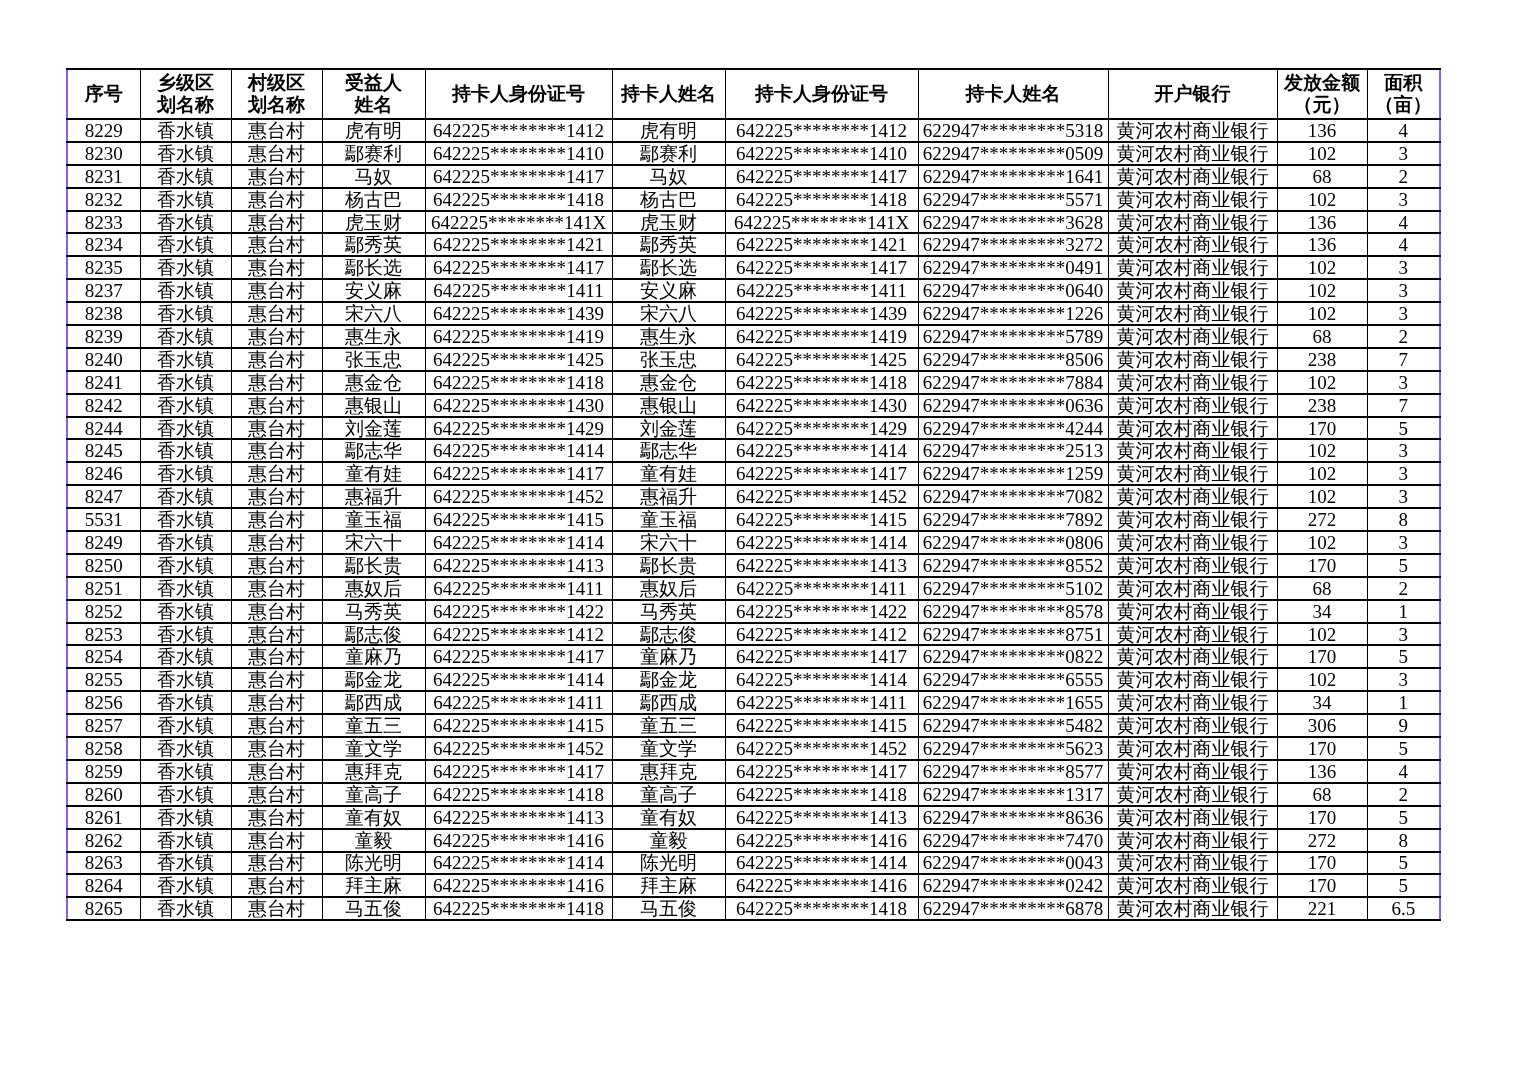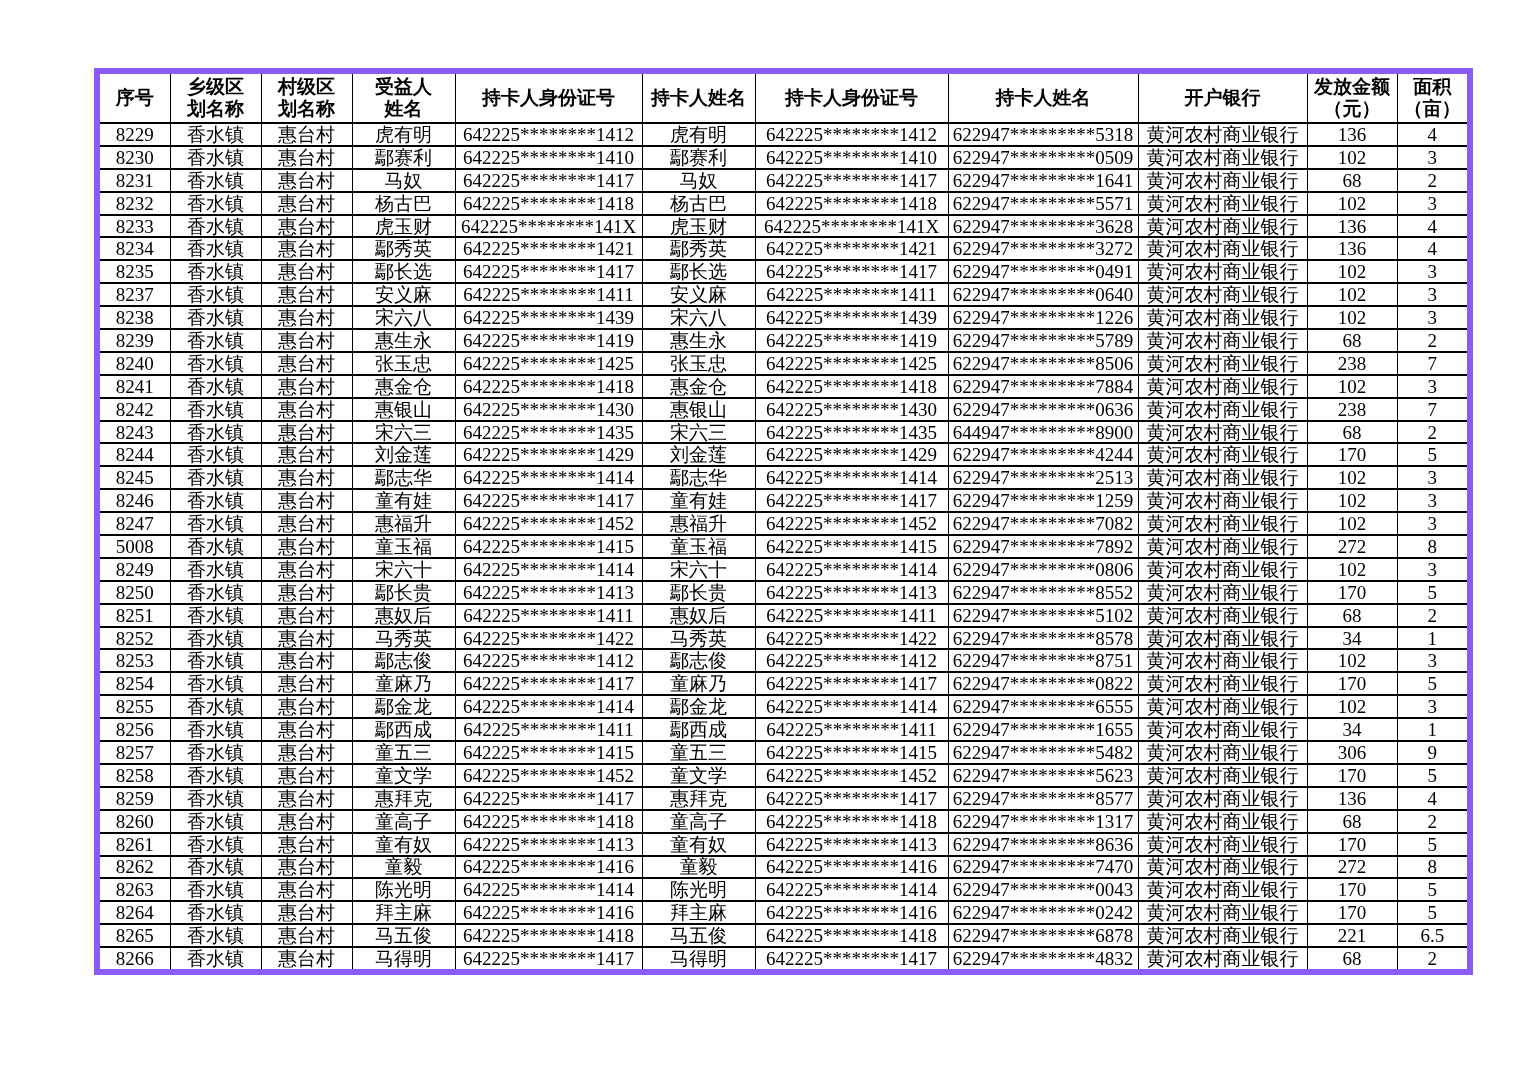--- a/index.html
+++ b/index.html
@@ -12,22 +12,22 @@
   }
   .sheet {
     position: relative;
     width: 1519px;
     height: 1075px;
     background: #ffffff;
   }
   table.grid {
     border-collapse: collapse;
     table-layout: fixed;
-    margin: 68px 0 0 94px;
-    border: 6px solid #8b5cf6;
+    margin: 68px 0 0 66px;
+    border: 2px solid #8b5cf6;
   }
   table.grid th,
   table.grid td {
     border-left: 1px solid #000;
     border-right: 1px solid #000;
     border-top: 2px solid #000;
     border-bottom: 2px solid #000;
     padding: 0;
     text-align: center;
     vertical-align: middle;
@@ -253,33 +253,20 @@
     <td>惠银山</td>
     <td class="num">642225********1430</td>
     <td>惠银山</td>
     <td class="num">642225********1430</td>
     <td class="num">622947*********0636</td>
     <td>黄河农村商业银行</td>
     <td class="num">238</td>
     <td class="num">7</td>
   </tr>
         <tr>
-    <td class="num">8243</td>
-    <td>香水镇</td>
-    <td>惠台村</td>
-    <td>宋六三</td>
-    <td class="num">642225********1435</td>
-    <td>宋六三</td>
-    <td class="num">642225********1435</td>
-    <td class="num">644947*********8900</td>
-    <td>黄河农村商业银行</td>
-    <td class="num">68</td>
-    <td class="num">2</td>
-  </tr>
-        <tr>
     <td class="num">8244</td>
     <td>香水镇</td>
     <td>惠台村</td>
     <td>刘金莲</td>
     <td class="num">642225********1429</td>
     <td>刘金莲</td>
     <td class="num">642225********1429</td>
     <td class="num">622947*********4244</td>
     <td>黄河农村商业银行</td>
     <td class="num">170</td>
@@ -318,21 +305,21 @@
     <td>惠福升</td>
     <td class="num">642225********1452</td>
     <td>惠福升</td>
     <td class="num">642225********1452</td>
     <td class="num">622947*********7082</td>
     <td>黄河农村商业银行</td>
     <td class="num">102</td>
     <td class="num">3</td>
   </tr>
         <tr>
-    <td class="num">5008</td>
+    <td class="num">5531</td>
     <td>香水镇</td>
     <td>惠台村</td>
     <td>童玉福</td>
     <td class="num">642225********1415</td>
     <td>童玉福</td>
     <td class="num">642225********1415</td>
     <td class="num">622947*********7892</td>
     <td>黄河农村商业银行</td>
     <td class="num">272</td>
     <td class="num">8</td>
@@ -551,28 +538,15 @@
     <td>惠台村</td>
     <td>马五俊</td>
     <td class="num">642225********1418</td>
     <td>马五俊</td>
     <td class="num">642225********1418</td>
     <td class="num">622947*********6878</td>
     <td>黄河农村商业银行</td>
     <td class="num">221</td>
     <td class="num">6.5</td>
   </tr>
-        <tr>
-    <td class="num">8266</td>
-    <td>香水镇</td>
-    <td>惠台村</td>
-    <td>马得明</td>
-    <td class="num">642225********1417</td>
-    <td>马得明</td>
-    <td class="num">642225********1417</td>
-    <td class="num">622947*********4832</td>
-    <td>黄河农村商业银行</td>
-    <td class="num">68</td>
-    <td class="num">2</td>
-  </tr>
       </tbody>
   </table>
 </div>
 
 </body></html>

